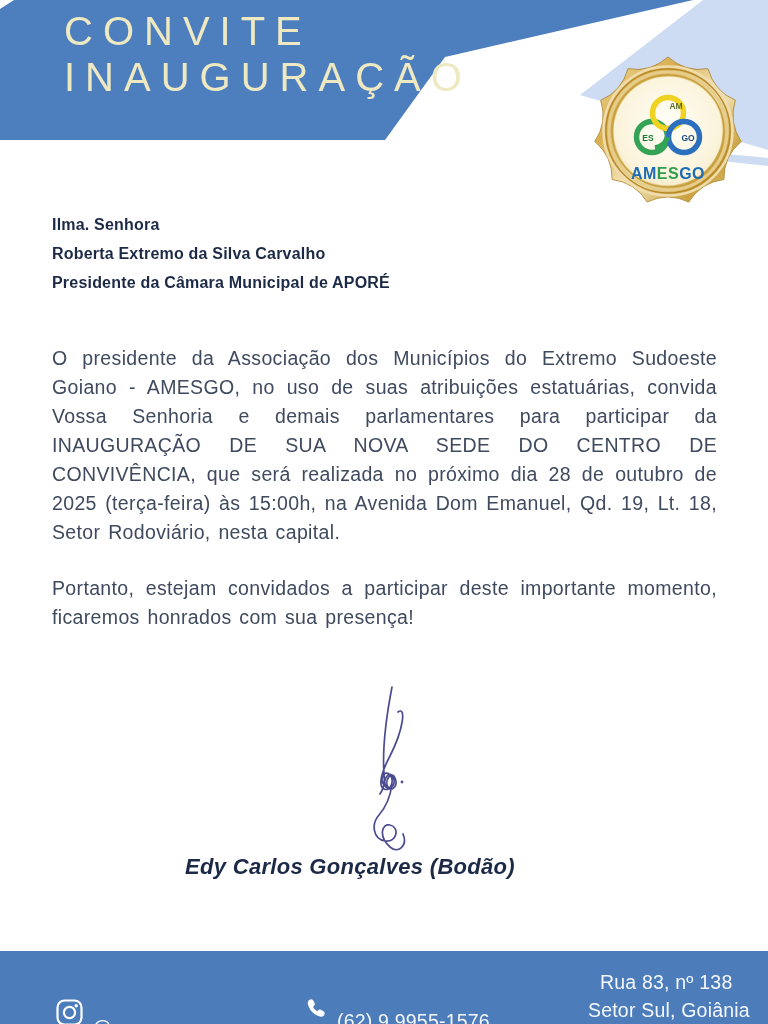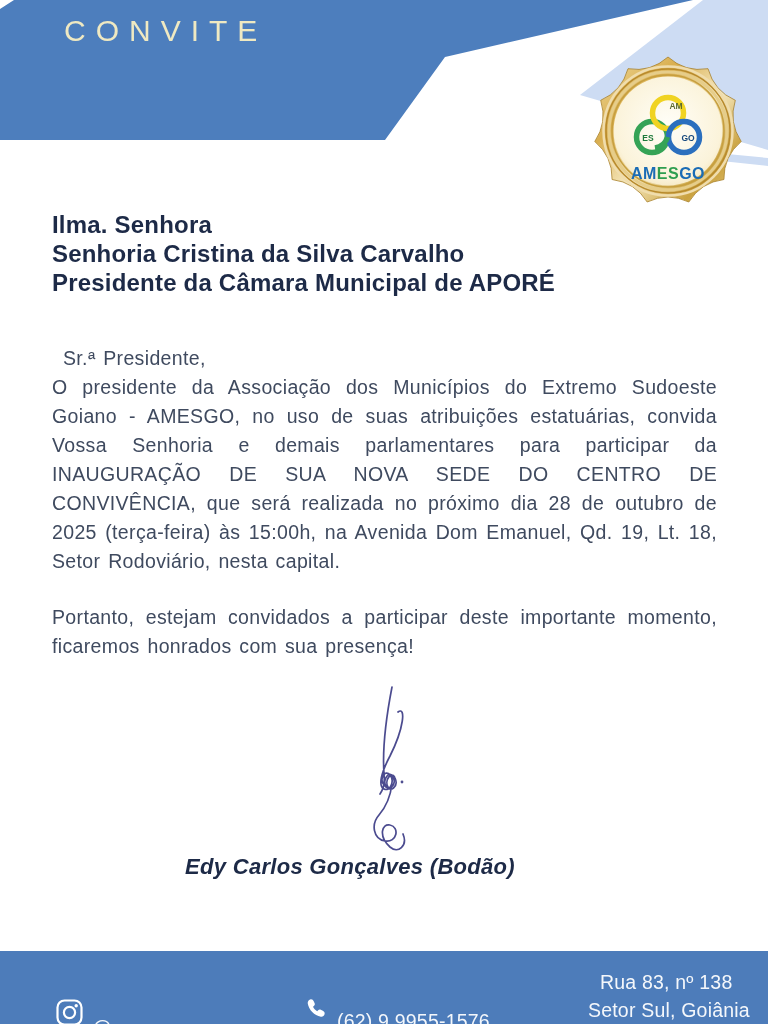--- a/index.html
+++ b/index.html
@@ -20,29 +20,29 @@
     background:#cddcf3;
     clip-path:polygon(703px 0, 768px 0, 768px 150px, 580px 95px);
   }
   .stripe-light {
     position:absolute; left:0; top:0; width:768px; height:180px;
     background:#cddcf3;
     clip-path:polygon(706px 152px, 768px 158px, 768px 166px, 712px 160px);
   }
   .header-title {
     position:absolute; left:64px; top:8px;
-    color:#efe9c2; font-size:30px; font-weight:400;
+    color:#efe9c2; font-size:40px; font-weight:400;
     letter-spacing:10px; line-height:46px; white-space:pre;
   }
   
   .seal { position:absolute; left:592px; top:55px; width:152px; height:152px; }
   
   .recipient {
     position:absolute; left:52px; top:210px;
-    color:#1d2a47; font-weight:700; font-size:24px; line-height:29px;
+    color:#1d2a47; font-weight:700; font-size:16px; line-height:29px;
     letter-spacing:.2px;
   }
   
   .letter-body {
     position:absolute; left:52px; top:344px; width:665px;
     color:#3f4a5f; font-size:19.5px; line-height:29px;
     letter-spacing:.35px; word-spacing:2px;
   }
   .salutation { padding-left:11px; }
   .para { text-align:justify; }
@@ -69,21 +69,21 @@
 </style>
 </head>
 <body>
 
 <div class="page">
 
   <div class="band-main"></div>
   <div class="corner-light"></div>
   <div class="stripe-light"></div>
 
-  <div class="header-title"><span>CONVITE</span><br></div>
+  <div class="header-title"><span>CONVITE</span><br><span>INAUGURAÇÃO</span></div>
 
   <svg class="seal" viewBox="0 0 152 152">
     <defs>
       <linearGradient id="goldGrad" x1="0" y1="0" x2="1" y2="1">
         <stop offset="0" stop-color="#f2dfa4"></stop>
         <stop offset="0.3" stop-color="#d9ae4f"></stop>
         <stop offset="0.55" stop-color="#f6e9c0"></stop>
         <stop offset="0.8" stop-color="#caa23f"></stop>
         <stop offset="1" stop-color="#e8cc85"></stop>
       </linearGradient>
@@ -107,26 +107,25 @@
       <path d="M63 93 A15.5 15.5 0 0 0 75.5 82" stroke="#35a356"></path>
     </g>
     <text x="84" y="54" font-size="8.5" font-weight="bold" fill="#5c6b2f" text-anchor="middle">AM</text>
     <text x="56" y="86" font-size="8.5" font-weight="bold" fill="#1e7a3c" text-anchor="middle">ES</text>
     <text x="96" y="86" font-size="8.5" font-weight="bold" fill="#17497e" text-anchor="middle">GO</text>
     <text x="76" y="124" font-size="16" font-weight="bold" text-anchor="middle" letter-spacing="0.5"><tspan fill="#1b6cb5">AM</tspan><tspan fill="#2f9e50">ES</tspan><tspan fill="#1b6cb5">GO</tspan></text>
   </svg>
 
   <div class="recipient">
     <div>Ilma. Senhora</div>
-    <div>Senhoria Cristina da Silva Carvalho</div>
+    <div>Roberta Extremo da Silva Carvalho</div>
     <div>Presidente da Câmara Municipal de APORÉ</div>
   </div>
 
   <div class="letter-body">
-    <div class="salutation">Sr.ª Presidente,</div>
     <div class="para">O presidente da Associação dos Municípios do Extremo Sudoeste Goiano - AMESGO, no uso de suas atribuições estatuárias, convida Vossa Senhoria e demais parlamentares para participar da INAUGURAÇÃO DE SUA NOVA SEDE DO CENTRO DE CONVIVÊNCIA, que será realizada no próximo dia 28 de outubro de 2025 (terça-feira) às 15:00h, na Avenida Dom Emanuel, Qd. 19, Lt. 18, Setor Rodoviário, nesta capital.</div>
     <div class="para">Portanto, estejam convidados a participar deste importante momento, ficaremos honrados com sua presença!</div>
   </div>
 
   <svg class="signature-svg" viewBox="0 0 110 170">
     <path d="M52 3 C46 34 42 62 44 90 C45 99 43 106 40 110
              M58 28 C66 22 64 44 50 72 C41 89 38 102 44 105 C50 108 55 97 50 91 C45 85 39 95 44 101 C49 108 57 101 53 93 C50 86 42 95 46 102 C50 109 59 103 55 94 C52 86 44 96 48 103
              M52 100 C50 116 45 124 39 131 C31 140 33 155 45 157 C57 159 60 143 50 141 C42 139 38 152 50 163 C58 170 68 162 63 150" fill="none" stroke="#3c3c85" stroke-width="1.7" stroke-linecap="round" opacity="0.92"></path>
     <circle cx="62" cy="98" r="1.4" fill="#3c3c85" opacity="0.9"></circle>
   </svg>

